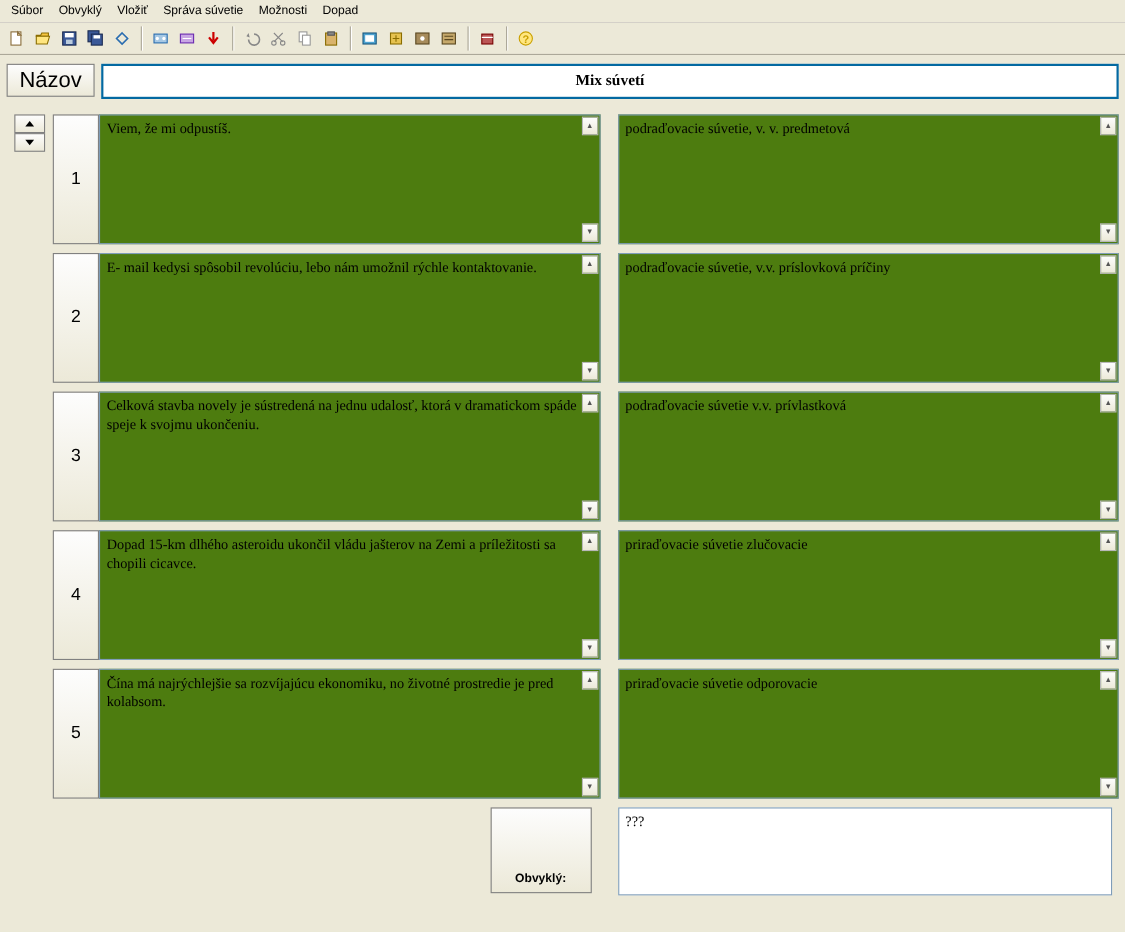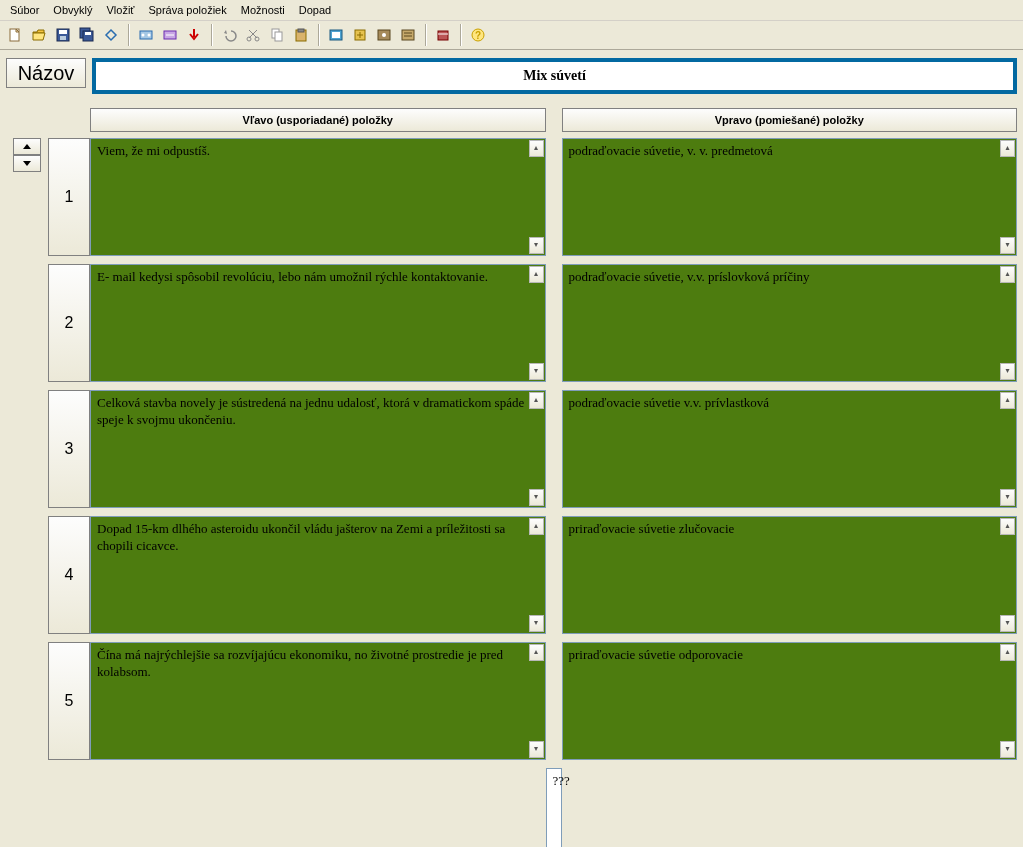--- a/index.html
+++ b/index.html
@@ -66,21 +66,21 @@
     background: linear-gradient(#fdfdfd,#ece9d8);
     font-size: 20px;
     display: flex;
     align-items: center;
     justify-content: center;
     cursor: pointer;
   }
   .title-field {
     flex: 1;
     height: 28px;
-    border: 4px solid #0369a1;
+    border: 2px solid #0369a1;
     background: #fff;
     display: flex;
     align-items: center;
     justify-content: center;
     font-family: "Comic Sans MS", cursive;
     font-size: 14px;
     font-weight: bold;
   }
   
   .columns-area {
@@ -196,21 +196,21 @@
     padding:4px 6px;
   }
 </style>
 </head>
 <body>
 
 <div class="menubar">
   <span class="item">Súbor</span>
   <span class="item">Obvyklý</span>
   <span class="item">Vložiť</span>
-  <span class="item">Správa položiek</span>
+  <span class="item">Správa súvetie</span>
   <span class="item">Možnosti</span>
   <span class="item">Dopad</span>
 </div>
 
 <div class="toolbar">
   <div class="tb-btn">
       <svg width="16" height="16">
         <rect x="3" y="2" width="9" height="12" fill="#fff" stroke="#8a6d3b"></rect>
         <path d="M9 2 L12 5 L9 5 Z" fill="#f5deb3" stroke="#8a6d3b"></path>
       </svg>
@@ -325,27 +325,20 @@
       </svg>
     </div>
 </div>
 
 <div class="title-row">
   <div class="nazov-btn">Názov</div>
   <div class="title-field">Mix súvetí</div>
 </div>
 
 <div class="columns-area">
-  <div class="col-headers">
-    <div></div>
-    <div></div>
-    <div class="col-header">Vľavo (usporiadané) položky</div>
-    <div></div>
-    <div class="col-header">Vpravo (pomiešané) položky</div>
-  </div>
 
   <div class="rows" id="rows-container">
       <div class="row">
         <div class="updown">
           <div class="arrow-btn">
             <svg width="10" height="7">
               <path d="M5 1L1 6h8z" fill="#000"></path>
             </svg>
           </div>
           <div class="arrow-btn">
@@ -415,16 +408,19 @@
         <div class="cell">priraďovacie súvetie odporovacie<div class="scroll">
             <div class="scroll-btn">▴</div>
             <div class="scroll-btn">▾</div>
           </div></div>
       </div>
     </div>
 
   <div class="bottom-row">
     <div></div>
       <div></div>
+    <div class="bottom-label-wrap">
+      <div class="bottom-label">Obvyklý:</div>
+    </div>
     <div></div>
     <div class="bottom-cell">???</div>
   </div>
 </div>
 
 </body></html>

